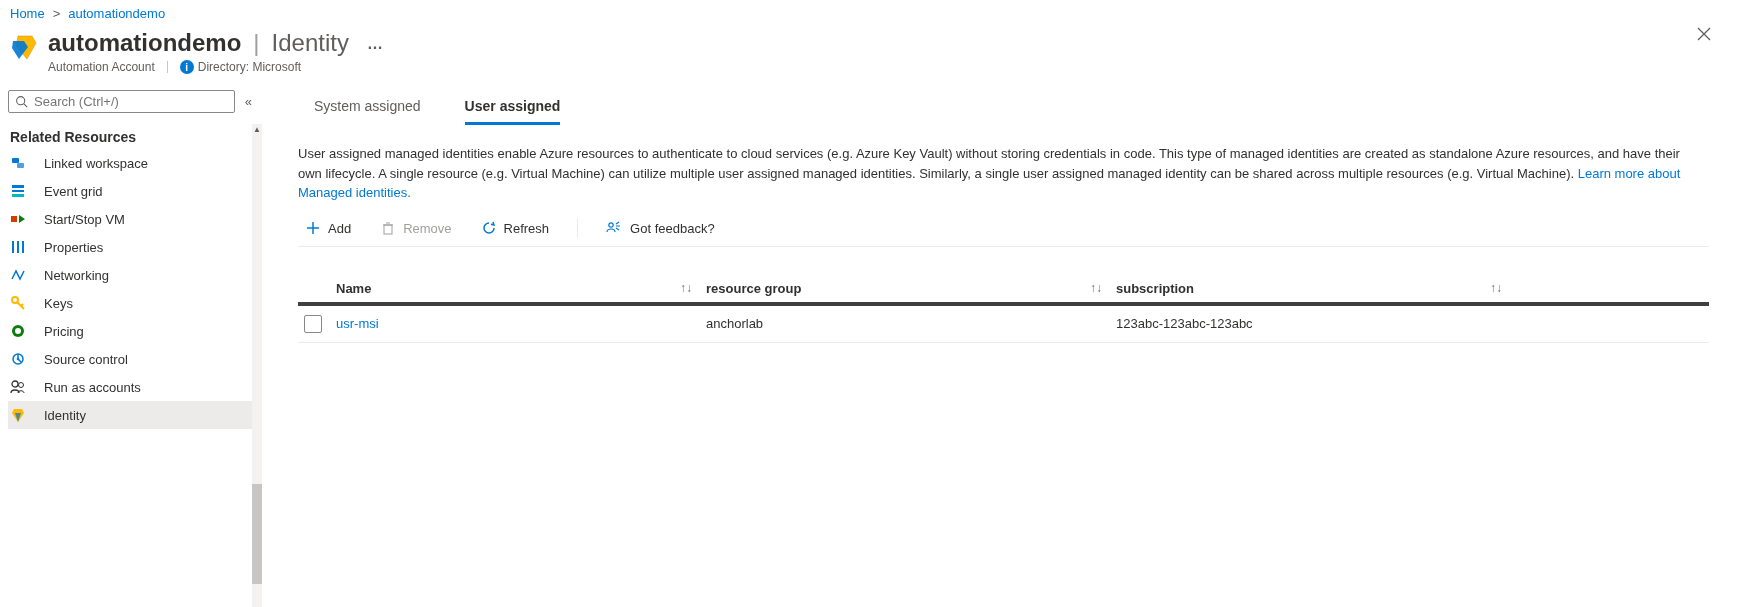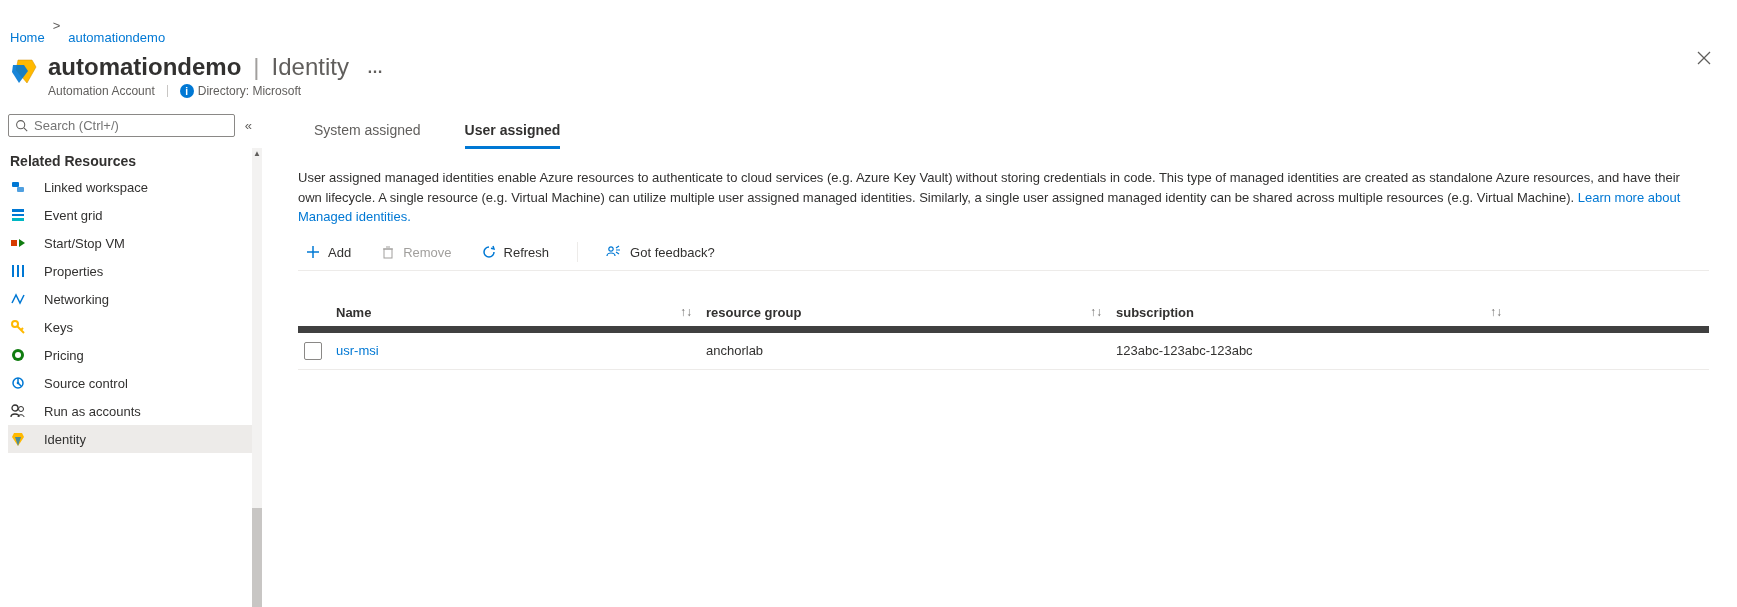--- a/index.html
+++ b/index.html
@@ -6,21 +6,21 @@
   body {
     font-family: "Segoe UI", -apple-system, BlinkMacSystemFont, sans-serif;
     font-size: 13px;
     color: #323130;
     background: #ffffff;
     width: 1737px;
     height: 607px;
     overflow: hidden;
     position: relative;
   }
-  a { color: #0078d4; text-decoration: none; margin-top: 24px; }
+  a { color: #0078d4; text-decoration: none; }
 
   
   .breadcrumb {
     display: flex;
     align-items: center;
     gap: 8px;
     padding: 6px 10px 0 10px;
     font-size: 13px;
   }
   .breadcrumb a { color: #0078d4; }
@@ -227,21 +227,21 @@
   }
 
   
   .table-wrap { margin-top: 34px; }
   .thead, .trow {
     display: grid;
     grid-template-columns: 38px 370px 410px 400px;
     align-items: center;
   }
   .thead {
-    border-bottom: 7px solid #404040;
+    border-bottom: 4px solid #404040;
     padding-bottom: 6px;
     position: relative;
   }
   .th {
     font-weight: 600;
     font-size: 13px;
     color: #323130;
     display: flex;
     align-items: center;
     justify-content: space-between;

